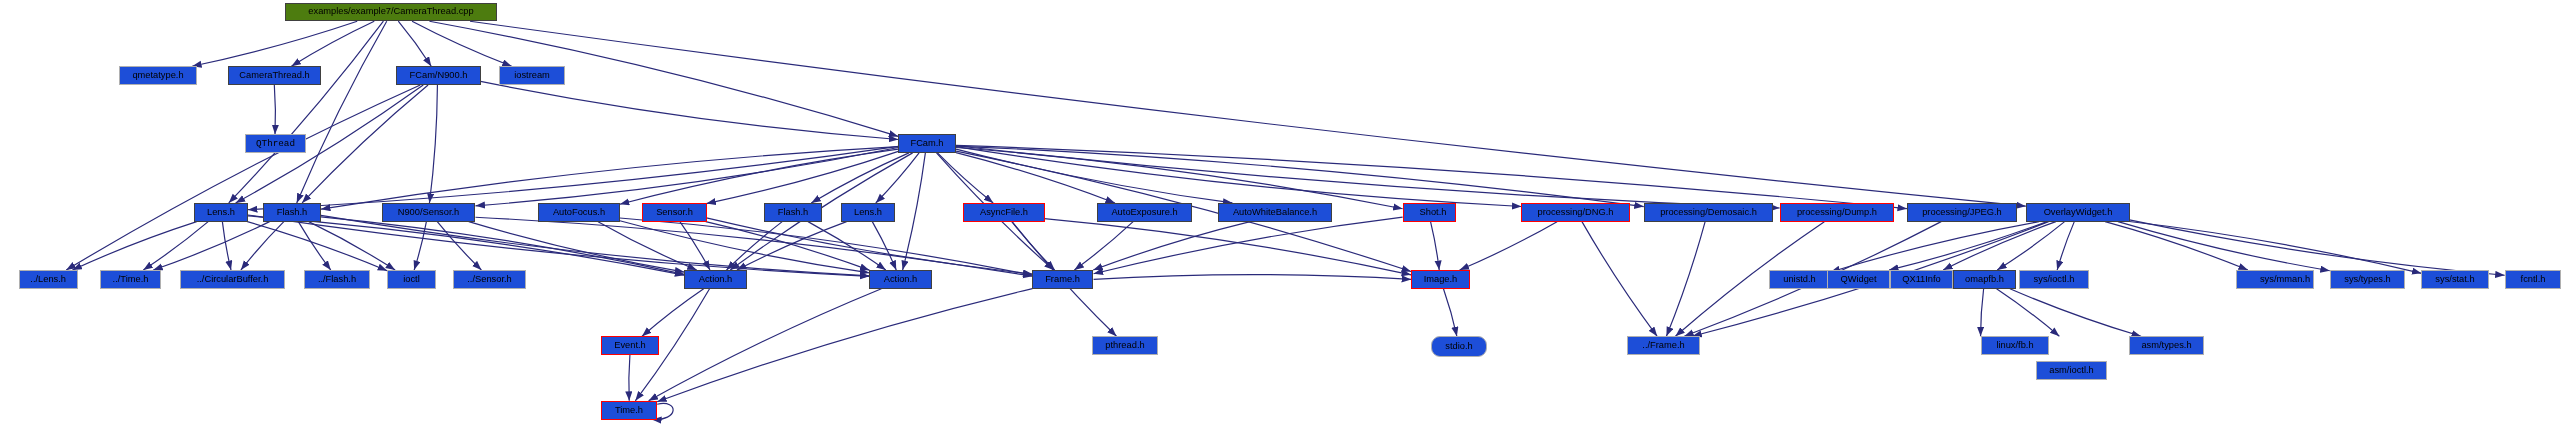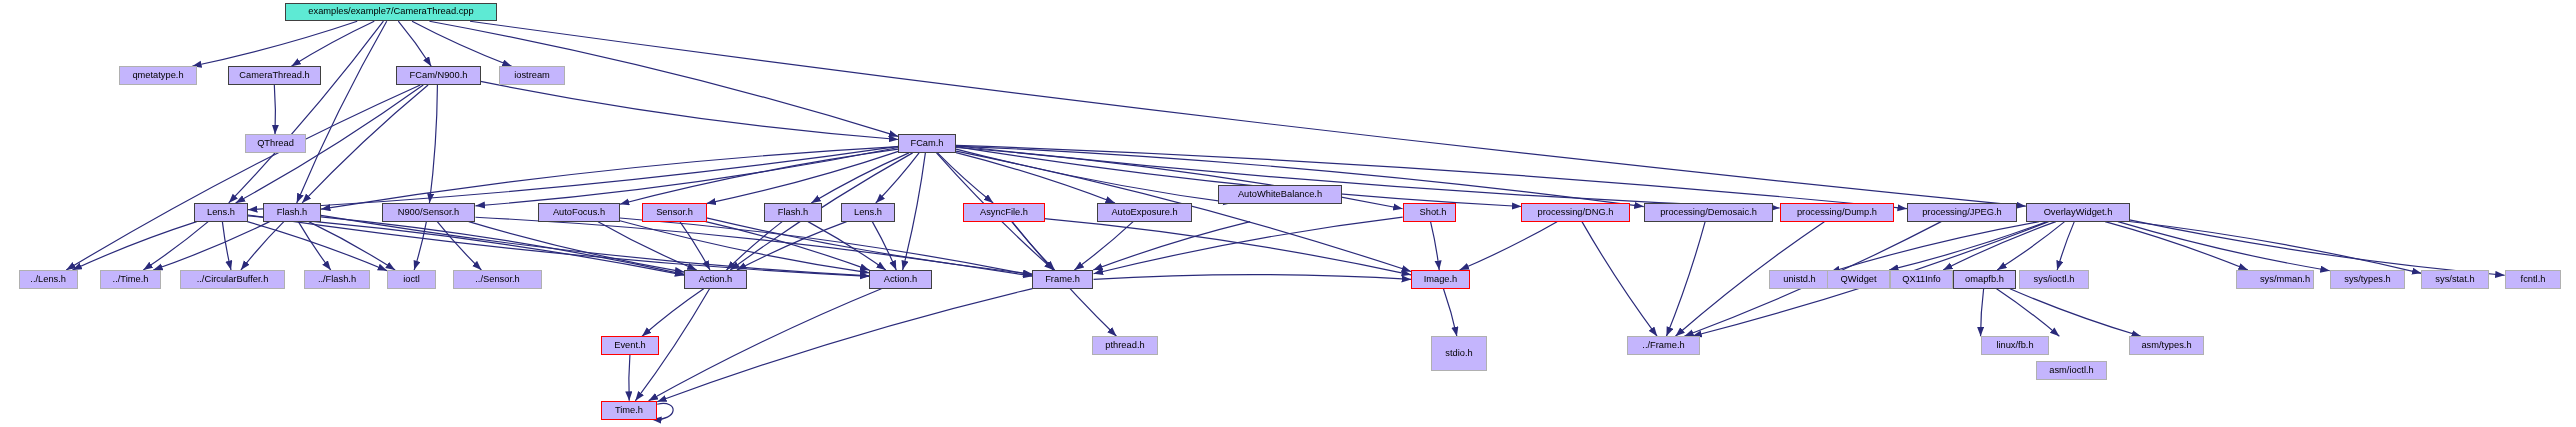--- a/index.html
+++ b/index.html
@@ -29,29 +29,29 @@
   .node {
     position: absolute;
     box-sizing: border-box;
     display: flex;
     align-items: center;
     justify-content: center;
     white-space: nowrap;
     font-size: 9.3px;
     line-height: 1;
     color: #000000;
-    background: #c4b5fd;
+    background: #1d4ed8;
     border: 0.8px solid #b0b0b0;
     height: 18.7px;
     letter-spacing: 0px;
   }
   .node.thin   { border: 0.8px solid #b0b0b0; }
   .node.bold   { border: 1.7px solid #404040; }
   .node.red    { border: 1.7px solid #ff0000; }
-  .node.root   { border: 1.7px solid #404040; background: #5eead4; }
+  .node.root   { border: 1.7px solid #404040; background: #4d7c0f; }
   .node span { pointer-events: none; }
 </style>
 </head>
 <body>
 
 <div id="graph-root">
   <svg id="edges" viewBox="0 0 3034 504" preserveAspectRatio="none">
     <defs>
       <marker id="arrow" markerWidth="9" markerHeight="9" refX="8" refY="3" orient="auto" markerUnits="strokeWidth">
         <path d="M0,0 L8,3 L0,6 z" fill="#2a2a7a"></path>
@@ -161,21 +161,21 @@
       </div>
       <div class="node bold" style="left: 228px; top: 66px; width: 93px; height: 18.7px;">
         <span>CameraThread.h</span>
       </div>
       <div class="node bold" style="left: 396px; top: 66px; width: 85px; height: 18.7px;">
         <span>FCam/N900.h</span>
       </div>
       <div class="node thin" style="left: 499px; top: 66px; width: 66px; height: 18.7px;">
         <span>iostream</span>
       </div>
-      <div class="node thin" style="left: 245px; top: 134px; width: 61px; height: 18.7px;">
+      <div class="node thin" style="left: 245px; top: 134px; width: 61px; height: 18.7px; font-family: Liberation Mono, monospace;">
         <span>QThread</span>
       </div>
       <div class="node bold" style="left: 898px; top: 134px; width: 58px; height: 18.7px;">
         <span>FCam.h</span>
       </div>
       <div class="node bold" style="left: 194px; top: 203px; width: 54px; height: 18.7px;">
         <span>Lens.h</span>
       </div>
       <div class="node bold" style="left: 263px; top: 203px; width: 58px; height: 18.7px;">
         <span>Flash.h</span>
@@ -194,21 +194,21 @@
       </div>
       <div class="node bold" style="left: 841px; top: 203px; width: 54px; height: 18.7px;">
         <span>Lens.h</span>
       </div>
       <div class="node red" style="left: 963px; top: 203px; width: 82px; height: 18.7px;">
         <span>AsyncFile.h</span>
       </div>
       <div class="node bold" style="left: 1097px; top: 203px; width: 95px; height: 18.7px;">
         <span>AutoExposure.h</span>
       </div>
-      <div class="node bold" style="left: 1218px; top: 185px; width: 124px; height: 18.7px;">
+      <div class="node bold" style="left: 1218px; top: 203px; width: 114px; height: 18.7px;">
         <span>AutoWhiteBalance.h</span>
       </div>
       <div class="node red" style="left: 1403px; top: 203px; width: 53px; height: 18.7px; padding-left: 7px;">
         <span>Shot.h</span>
       </div>
       <div class="node red" style="left: 1521px; top: 203px; width: 109px; height: 18.7px;">
         <span>processing/DNG.h</span>
       </div>
       <div class="node bold" style="left: 1644px; top: 203px; width: 129px; height: 18.7px;">
         <span>processing/Demosaic.h</span>
@@ -230,21 +230,21 @@
       </div>
       <div class="node thin" style="left: 180px; top: 270px; width: 105px; height: 18.7px;">
         <span>../CircularBuffer.h</span>
       </div>
       <div class="node thin" style="left: 304px; top: 270px; width: 66px; height: 18.7px;">
         <span>../Flash.h</span>
       </div>
       <div class="node thin" style="left: 387px; top: 270px; width: 49px; height: 18.7px;">
         <span>ioctl</span>
       </div>
-      <div class="node thin" style="left: 453px; top: 270px; width: 89px; height: 18.7px;">
+      <div class="node thin" style="left: 453px; top: 270px; width: 73px; height: 18.7px;">
         <span>../Sensor.h</span>
       </div>
       <div class="node bold" style="left: 684px; top: 270px; width: 63px; height: 18.7px;">
         <span>Action.h</span>
       </div>
       <div class="node bold" style="left: 869px; top: 270px; width: 63px; height: 18.7px;">
         <span>Action.h</span>
       </div>
       <div class="node bold" style="left: 1032px; top: 270px; width: 61px; height: 18.7px;">
         <span>Frame.h</span>
@@ -278,21 +278,21 @@
       </div>
       <div class="node thin" style="left: 2505px; top: 270px; width: 56px; height: 18.7px;">
         <span>fcntl.h</span>
       </div>
       <div class="node red" style="left: 601px; top: 336px; width: 58px; height: 18.7px;">
         <span>Event.h</span>
       </div>
       <div class="node thin" style="left: 1092px; top: 336px; width: 66px; height: 18.7px;">
         <span>pthread.h</span>
       </div>
-      <div class="node thin" style="left: 1431px; top: 336px; width: 56px; height: 35px;">
+      <div class="node thin" style="left: 1431px; top: 336px; width: 56px; height: 21px; border-radius: 9px;">
         <span>stdio.h</span>
       </div>
       <div class="node thin" style="left: 1627px; top: 336px; width: 73px; height: 18.7px;">
         <span>../Frame.h</span>
       </div>
       <div class="node thin" style="left: 1946px; top: 336px; width: 68px; height: 18.7px; margin-left: 35px;">
         <span>linux/fb.h</span>
       </div>
       <div class="node thin" style="left: 2036px; top: 336px; width: 71px; height: 18.7px; margin-top: 25px;">
         <span>asm/ioctl.h</span>

